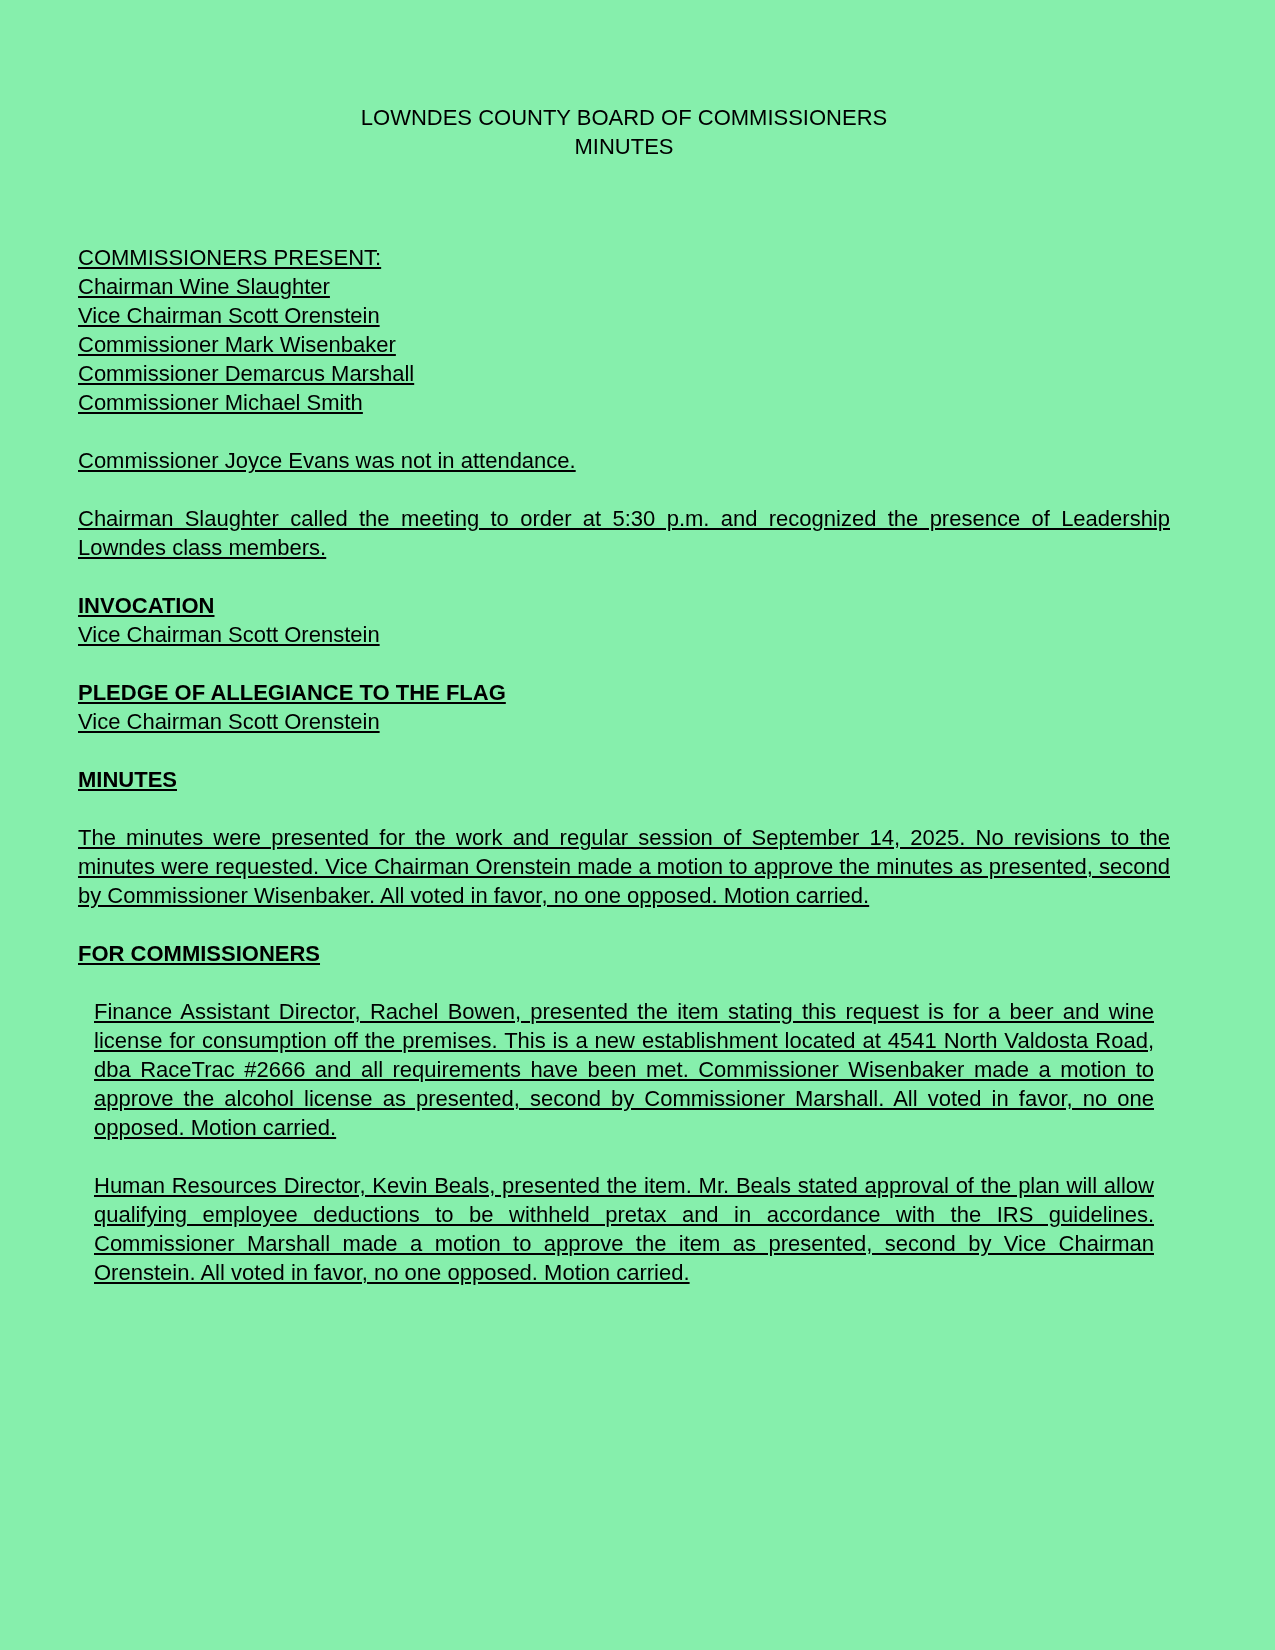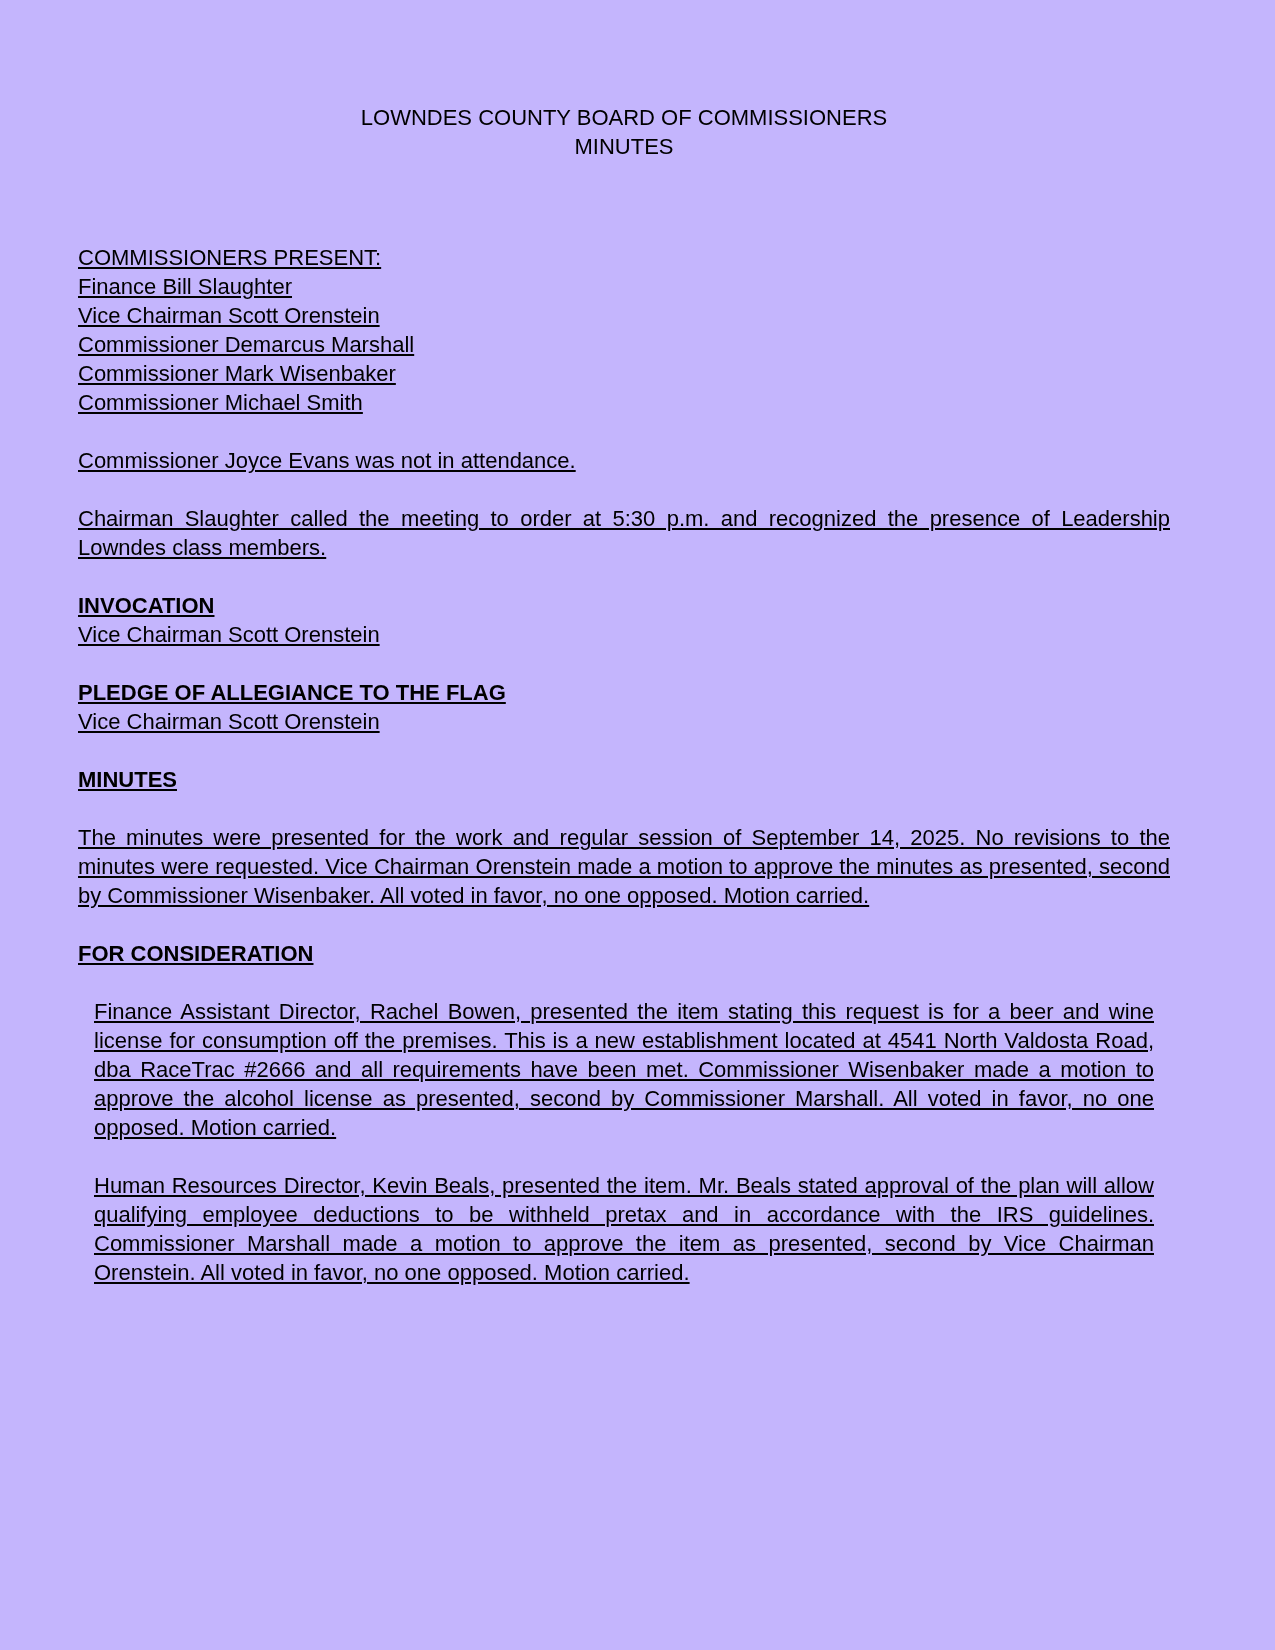--- a/index.html
+++ b/index.html
@@ -5,21 +5,21 @@
   html, body {
     margin: 0;
     padding: 0;
     background: #ffffff;
   }
   .page {
     position: relative;
     box-sizing: border-box;
     width: 1275px;
     height: 1650px;
-    background: #c4b5fd;
+    background: #86efac;
     color: #000000;
     font-family: "Liberation Sans", sans-serif;
     font-size: 22px;
     line-height: 29px;
     padding: 103px 105px 0 78px;
     overflow: hidden;
   }
   .doc-header {
     text-align: center;
     margin-bottom: 82px;
@@ -46,24 +46,24 @@
 
 <div class="page">
 
   <header class="doc-header">
     <div>LOWNDES COUNTY BOARD OF COMMISSIONERS</div>
     <div>MINUTES</div>
   </header>
 
   <section class="block first-block">
     <div>COMMISSIONERS PRESENT:</div>
-    <div>Finance Bill Slaughter</div>
+    <div>Chairman Wine Slaughter</div>
     <div>Vice Chairman Scott Orenstein</div>
+    <div>Commissioner Mark Wisenbaker</div>
     <div>Commissioner Demarcus Marshall</div>
-    <div>Commissioner Mark Wisenbaker</div>
     <div>Commissioner Michael Smith</div>
   </section>
 
   <p class="block">Commissioner Joyce Evans was not in attendance.</p>
 
   <p class="block para">Chairman Slaughter called the meeting to order at 5:30 p.m. and recognized the presence of Leadership Lowndes class members.</p>
 
   <section class="block">
     <div class="h">INVOCATION</div>
     <div>Vice Chairman Scott Orenstein</div>
@@ -71,21 +71,21 @@
 
   <section class="block">
     <div class="h">PLEDGE OF ALLEGIANCE TO THE FLAG</div>
     <div>Vice Chairman Scott Orenstein</div>
   </section>
 
   <div class="block h">MINUTES</div>
 
   <p class="block para">The minutes were presented for the work and regular session of September 14, 2025. No revisions to the minutes were requested. Vice Chairman Orenstein made a motion to approve the minutes as presented, second by Commissioner Wisenbaker. All voted in favor, no one opposed. Motion carried.</p>
 
-  <div class="block h">FOR CONSIDERATION</div>
+  <div class="block h">FOR COMMISSIONERS</div>
 
   <section class="block">
     <p class="para">Finance Assistant Director, Rachel Bowen, presented the item stating this request is for a beer and wine license for consumption off the premises. This is a new establishment located at 4541 North Valdosta Road, dba RaceTrac #2666 and all requirements have been met. Commissioner Wisenbaker made a motion to approve the alcohol license as presented, second by Commissioner Marshall. All voted in favor, no one opposed. Motion carried.</p>
   </section>
 
   <section class="block">
     <p class="para">Human Resources Director, Kevin Beals, presented the item. Mr. Beals stated approval of the plan will allow qualifying employee deductions to be withheld pretax and in accordance with the IRS guidelines. Commissioner Marshall made a motion to approve the item as presented, second by Vice Chairman Orenstein. All voted in favor, no one opposed. Motion carried.</p>
   </section>
 
 </div>

